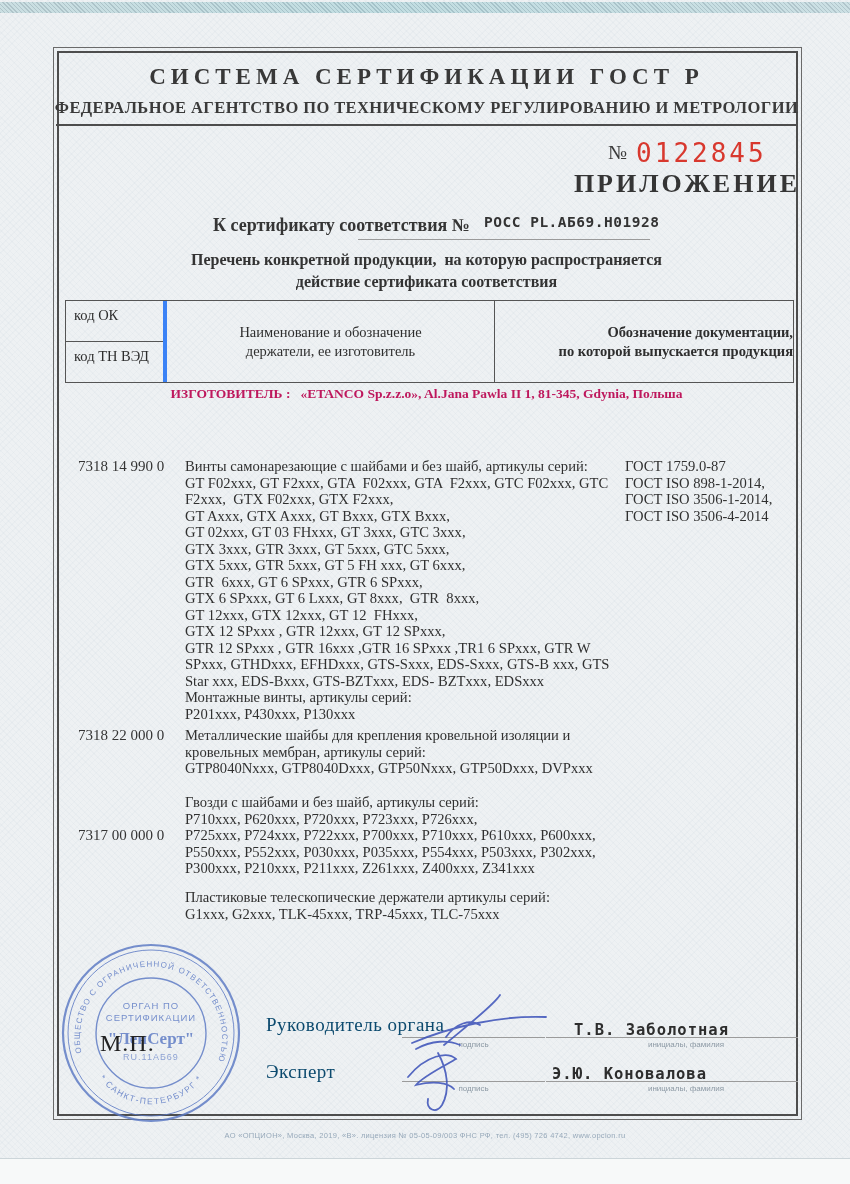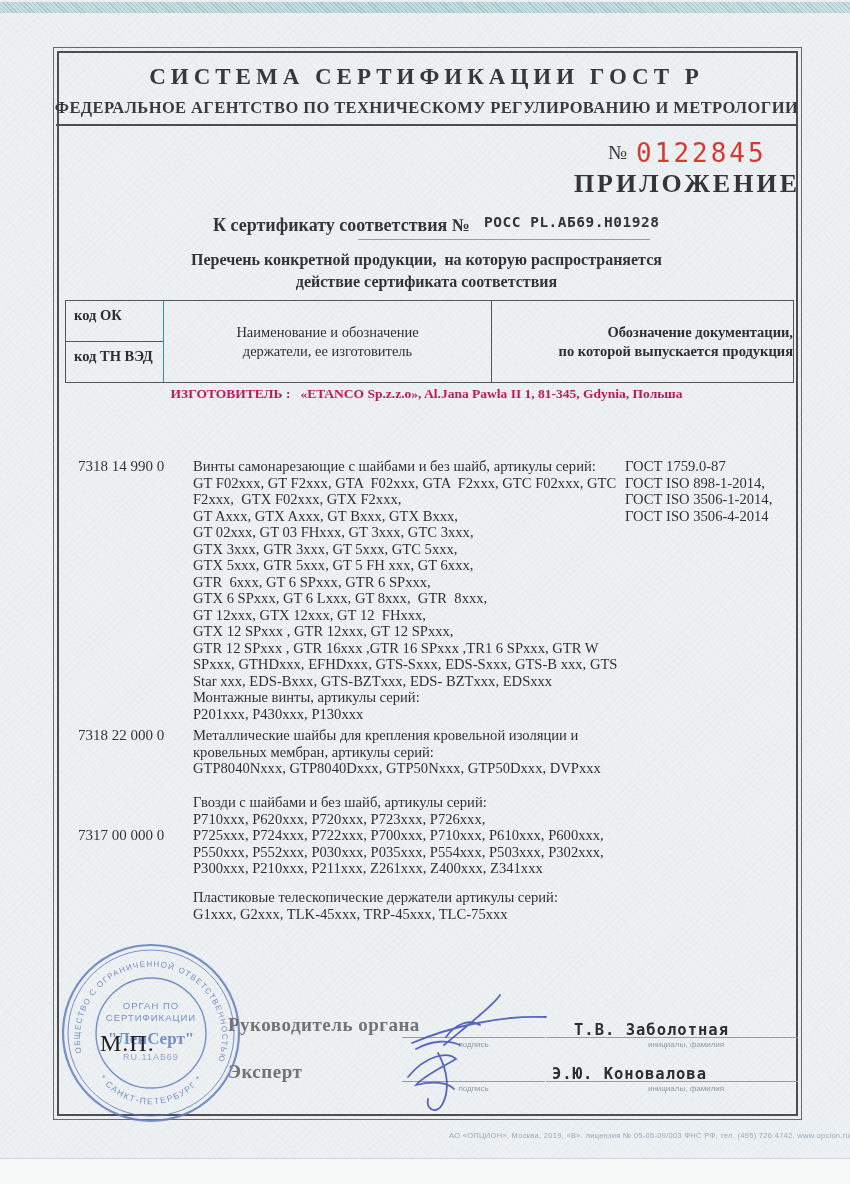--- a/index.html
+++ b/index.html
@@ -35,58 +35,58 @@
   .doc-title{top:169px;font-size:26px;font-weight:bold;letter-spacing:3px;color:#353535;text-align:right;}
 
   .cert-label{left:213px;top:215px;font-size:18px;font-weight:bold;color:#353535;}
   .cert-underline{left:358px;top:239px;width:292px;height:1px;background:#9a9a9a;}
   .cert-value{left:484px;top:214px;font-family:"DejaVu Sans Mono",monospace;font-size:14.5px;font-weight:bold;letter-spacing:0.5px;color:#333;}
 
   .listing1{top:251px;font-size:16px;font-weight:bold;color:#333;}
   .listing2{top:273px;font-size:16px;font-weight:bold;color:#333;}
 
   .ptable{left:65px;top:300px;width:727px;height:81px;border:1px solid #555;display:flex;font-size:14.5px;}
-  .ptable .c1{width:97px;border-right:1px solid #3b82f6;display:flex;flex-direction:column;font-weight:bold;}
+  .ptable .c1{width:97px;border-right:4px solid #3b82f6;display:flex;flex-direction:column;}
   .ptable .c1 .cell{flex:1;padding:6px 0 0 8px;}
   .ptable .c1 .cell:first-child{border-bottom:1px solid #555;}
   .ptable .c2{width:327px;border-right:1px solid #555;display:flex;flex-direction:column;justify-content:center;text-align:center;line-height:19px;}
   .ptable .c3{flex:1;display:flex;flex-direction:column;justify-content:center;text-align:center;line-height:19px;font-weight:bold;align-items:flex-end;}
 
   .manufacturer{top:386px;font-size:13.5px;font-weight:bold;color:#be185d;}
 
   .prow{position:absolute;left:0;width:850px;}
   .prow .pcode{position:absolute;left:78px;top:0;font-size:15px;white-space:pre;color:#343434;}
-  .prow .pdesc{position:absolute;left:185px;top:0;width:460px;font-size:14.6px;line-height:16.5px;color:#303030;margin-left:8px;}
+  .prow .pdesc{position:absolute;left:185px;top:0;width:460px;font-size:14.6px;line-height:16.5px;color:#303030;}
   .prow .pdesc div{white-space:pre;}
   .prow .pdocs{position:absolute;left:625px;top:0;font-size:14.6px;line-height:16.5px;color:#303030;}
   .prow .pdocs div{white-space:pre;}
   #prow0{top:458px;} #prow1{top:727px;} #prow2{top:794px;} #prow3{top:889px;}
   #prow2 .pcode{top:33px;}
 
   .stamp{left:56px;top:938px;opacity:0.82;}
   .mp-mark{left:100px;top:1030px;font-size:24px;color:#222;letter-spacing:1px;}
 
-  .sig-label{font-size:19px;font-weight:bold;letter-spacing:0.5px;color:#737373;}
+  .sig-label{font-size:19px;font-weight:normal;letter-spacing:0.5px;color:#0c4a6e;margin-left:38px;}
   .lbl-head{left:228px;top:1014px;}
   .lbl-expert{left:228px;top:1061px;}
   .sline{height:1px;background:#9b9b9b;}
   .s1{left:402px;top:1037px;width:143px;}
   .s2{left:402px;top:1081px;width:143px;}
   .n1{left:546px;top:1037px;width:252px;}
   .n2{left:546px;top:1081px;width:252px;}
   .scap{font-family:"Liberation Sans",sans-serif;font-size:8px;color:#8d9aa5;text-align:center;}
   .cap-s1{left:402px;top:1040px;width:143px;}
   .cap-s2{left:402px;top:1084px;width:143px;}
   .cap-n1{left:560px;top:1040px;width:252px;}
   .cap-n2{left:560px;top:1084px;width:252px;}
   .tw-name{font-family:"DejaVu Sans Mono",monospace;font-size:15.5px;font-weight:bold;letter-spacing:1px;color:#2d2d2d;white-space:pre;}
   .name1{left:574px;top:1021px;}
   .name2{left:552px;top:1065px;}
 
-  .footer{left:0;top:1131px;width:850px;text-align:right;font-family:"Liberation Sans",sans-serif;
+  .footer{left:0;top:1131px;width:850px;text-align:center;font-family:"Liberation Sans",sans-serif;
     font-size:7.5px;letter-spacing:0.3px;color:#97a9ba;}
 </style>
 </head>
 <body>
 
 <div id="page">
   <div class="paper"></div>
   <div class="top-edge"></div>
 
   <div class="frame">

